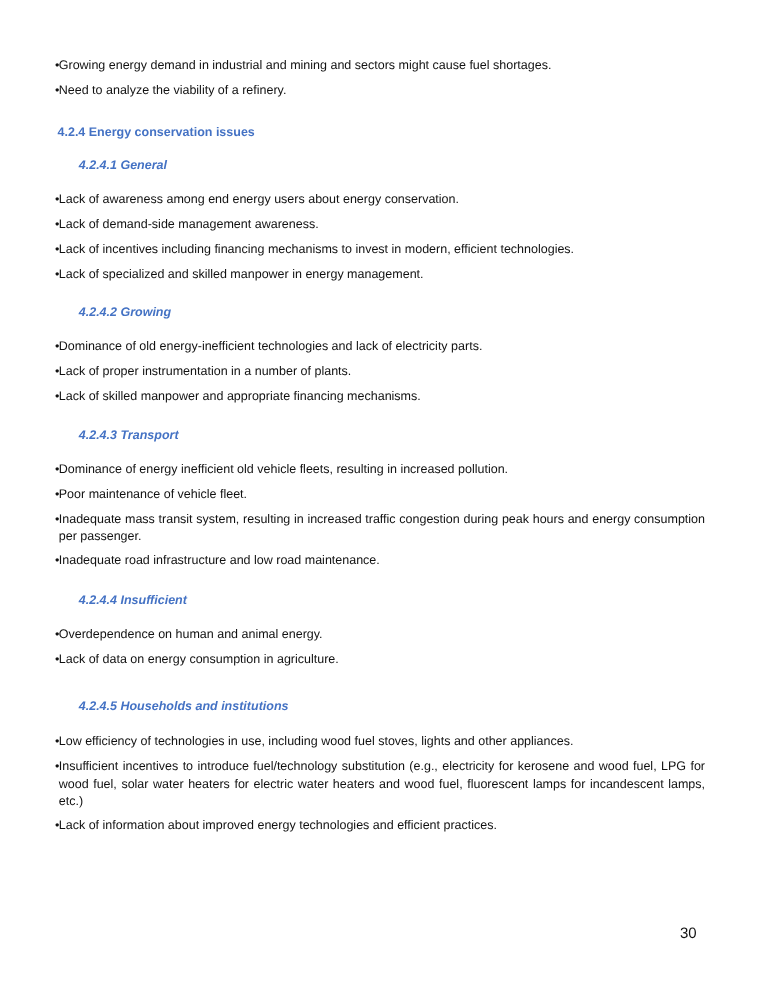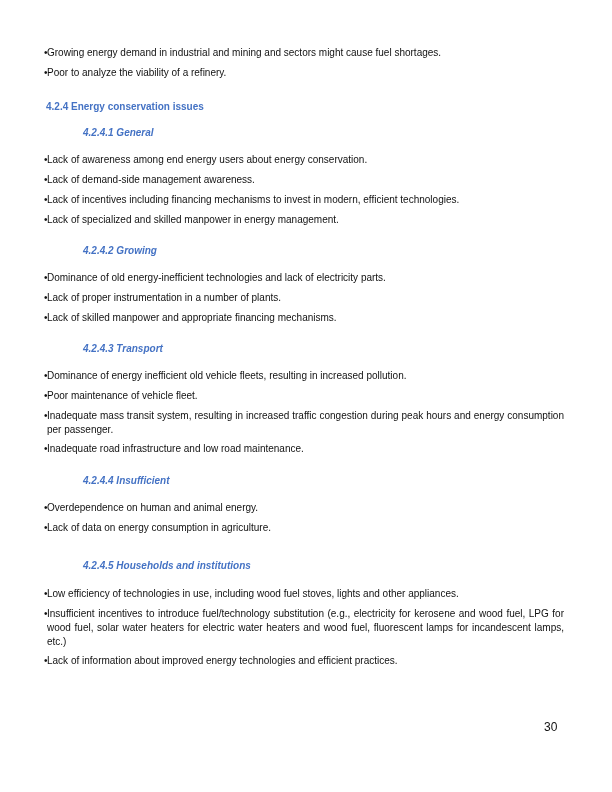--- a/index.html
+++ b/index.html
@@ -3,35 +3,35 @@
 <meta charset="utf-8">
 <style>
   html, body { margin:0; padding:0; background:#ffffff; }
   body { width:612px; height:792px; position:relative; overflow:hidden;
          font-family:"Liberation Sans", sans-serif; color:#111; }
   .page { position:absolute; left:0; top:0; width:612px; height:792px; }
   .bullet { position:absolute; left:44px; width:520px; font-size:10px; line-height:14px; }
   .bullet .dot { position:absolute; left:0; top:0; width:12px; font-size:10px; }
   .bullet .txt { display:block; margin-left:3px; text-align:justify; }
   .h3 { position:absolute; left:46px; font-size:10px; font-weight:bold; color:#4472C4; }
-  .h4 { position:absolute; left:63px; font-size:10px; font-weight:bold; font-style:italic; color:#4472C4;margin-left:20px; }
-  .pnum { position:absolute; left:544px; top:720px; font-size:12px; color:#111; }
+  .h4 { position:absolute; left:63px; font-size:10px; font-weight:bold; font-style:italic; color:#4472C4; }
+  .pnum { position:absolute; left:544px; top:739px; font-size:12px; color:#111; }
 </style>
 </head>
 <body>
 
 <div class="page">
 
   <div class="bullet" style="top:46px">
       <span class="dot">•</span>
       <span class="txt">Growing energy demand in industrial and mining and sectors might cause fuel shortages.</span>
     </div>
   <div class="bullet" style="top:66px">
       <span class="dot">•</span>
-      <span class="txt">Poor to analyze the viability of a refinery.</span>
+      <span class="txt">Need to analyze the viability of a refinery.</span>
     </div>
 
   <div class="h3" style="top:101px">4.2.4 Energy conservation issues</div>
 
   <div class="h4" style="top:127px">4.2.4.1 General</div>
   <div class="bullet" style="top:153px">
       <span class="dot">•</span>
       <span class="txt">Lack of awareness among end energy users about energy conservation.</span>
     </div>
   <div class="bullet" style="top:173px">

